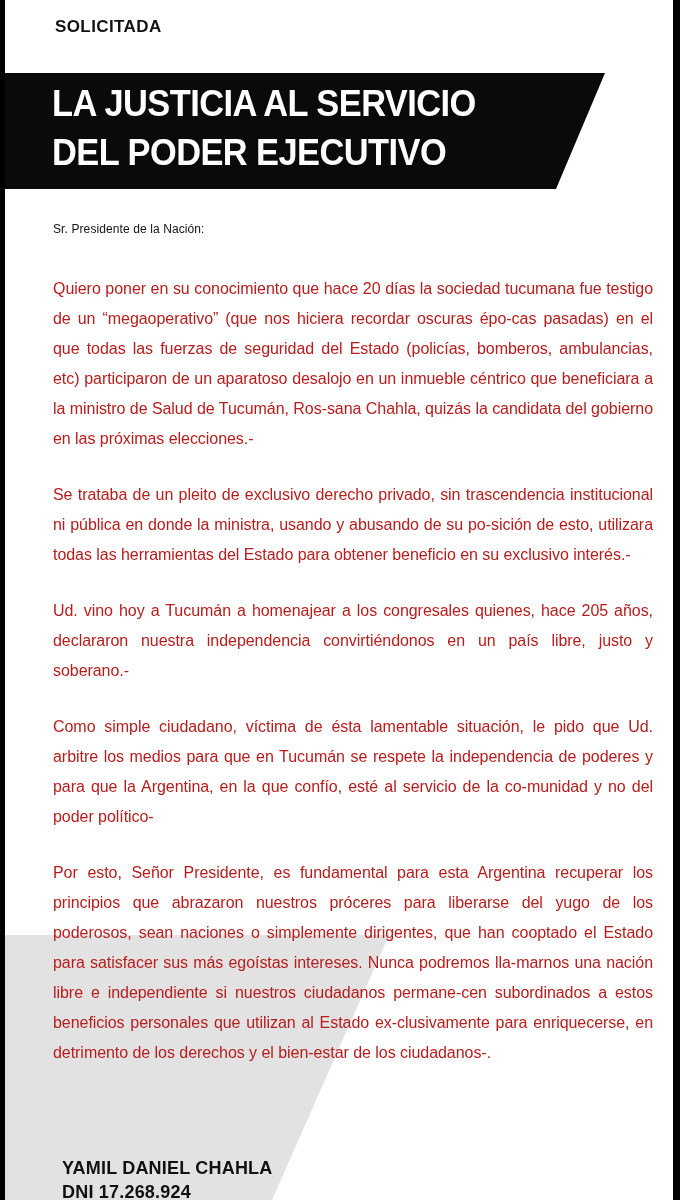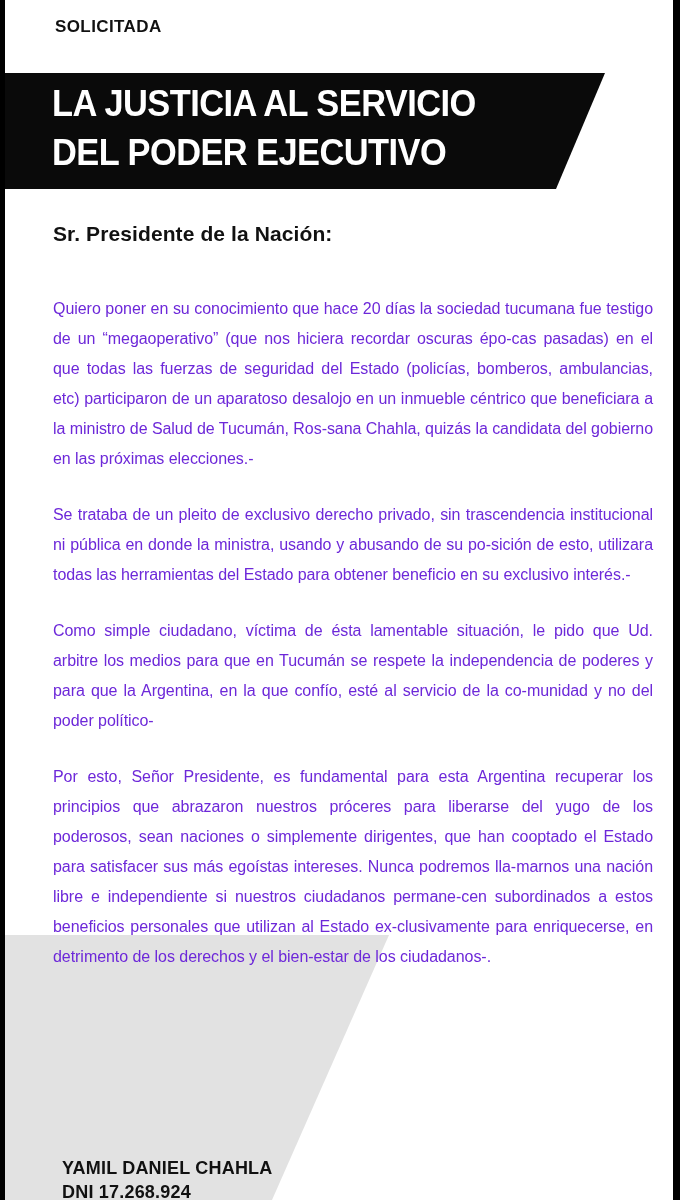--- a/index.html
+++ b/index.html
@@ -88,30 +88,30 @@
   }
   
   .article {
     position: absolute;
     left: 53px;
     top: 222px;
     width: 600px;
     z-index: 4;
   }
   .salutation {
-    font-size: 21px;
-    font-weight: bold;
+    font-size: 12px;
+    font-weight: normal;
     color: #111111;
-    margin: 0 0 48px 0;
+    margin: 0 0 38px 0;
     letter-spacing: 0.1px;
   }
   .para {
     font-size: 16px;
     line-height: 30px;
-    color: #6d28d9;
+    color: #b91c1c;
     margin: 0 0 26px 0;
     text-align: justify;
     hyphens: manual;
     letter-spacing: -0.05px;
   }
   .para.last { margin-bottom: 12px; }
   
   .signature {
     position: absolute;
     left: 62px;
@@ -140,20 +140,21 @@
     <span class="l1">LA JUSTICIA AL SERVICIO</span>
     <span class="l2">DEL PODER EJECUTIVO</span>
   </div>
 
   <div class="wedge"></div>
 
   <div class="article">
     <p class="salutation">Sr. Presidente de la Nación:</p>
     <p class="para">Quiero poner en su conocimiento que hace 20 días la sociedad tucumana fue testigo de un “megaoperativo” (que nos hiciera recordar oscuras épo-cas pasadas) en el que todas las fuerzas de seguridad del Estado (policías, bomberos, ambulancias, etc) participaron de un aparatoso desalojo en un inmueble céntrico que beneficiara a la ministro de Salud de Tucumán, Ros-sana Chahla, quizás la candidata del gobierno en las próximas elecciones.-</p>
     <p class="para">Se trataba de un pleito de exclusivo derecho privado, sin trascendencia institucional ni pública en donde la ministra, usando y abusando de su po-sición de esto, utilizara todas las herramientas del Estado para obtener beneficio en su exclusivo interés.-</p>
+    <p class="para">Ud. vino hoy a Tucumán a homenajear a los congresales quienes, hace 205 años, declararon nuestra independencia convirtiéndonos en un país libre, justo y soberano.-</p>
     <p class="para">Como simple ciudadano, víctima de ésta lamentable situación, le pido que Ud. arbitre los medios para que en Tucumán se respete la independencia de poderes y para que la Argentina, en la que confío, esté al servicio de la co-munidad y no del poder político-</p>
     <p class="para last">Por esto, Señor Presidente, es fundamental para esta Argentina recuperar los principios que abrazaron nuestros próceres para liberarse del yugo de los poderosos, sean naciones o simplemente dirigentes, que han cooptado el Estado para satisfacer sus más egoístas intereses. Nunca podremos lla-marnos una nación libre e independiente si nuestros ciudadanos permane-cen subordinados a estos beneficios personales que utilizan al Estado ex-clusivamente para enriquecerse, en detrimento de los derechos y el bien-estar de los ciudadanos-.</p>
   </div>
 
   <div class="signature">
     <span class="sig-line">YAMIL DANIEL CHAHLA</span>
     <span class="sig-line">DNI 17.268.924</span>
   </div>
 
 </div>

